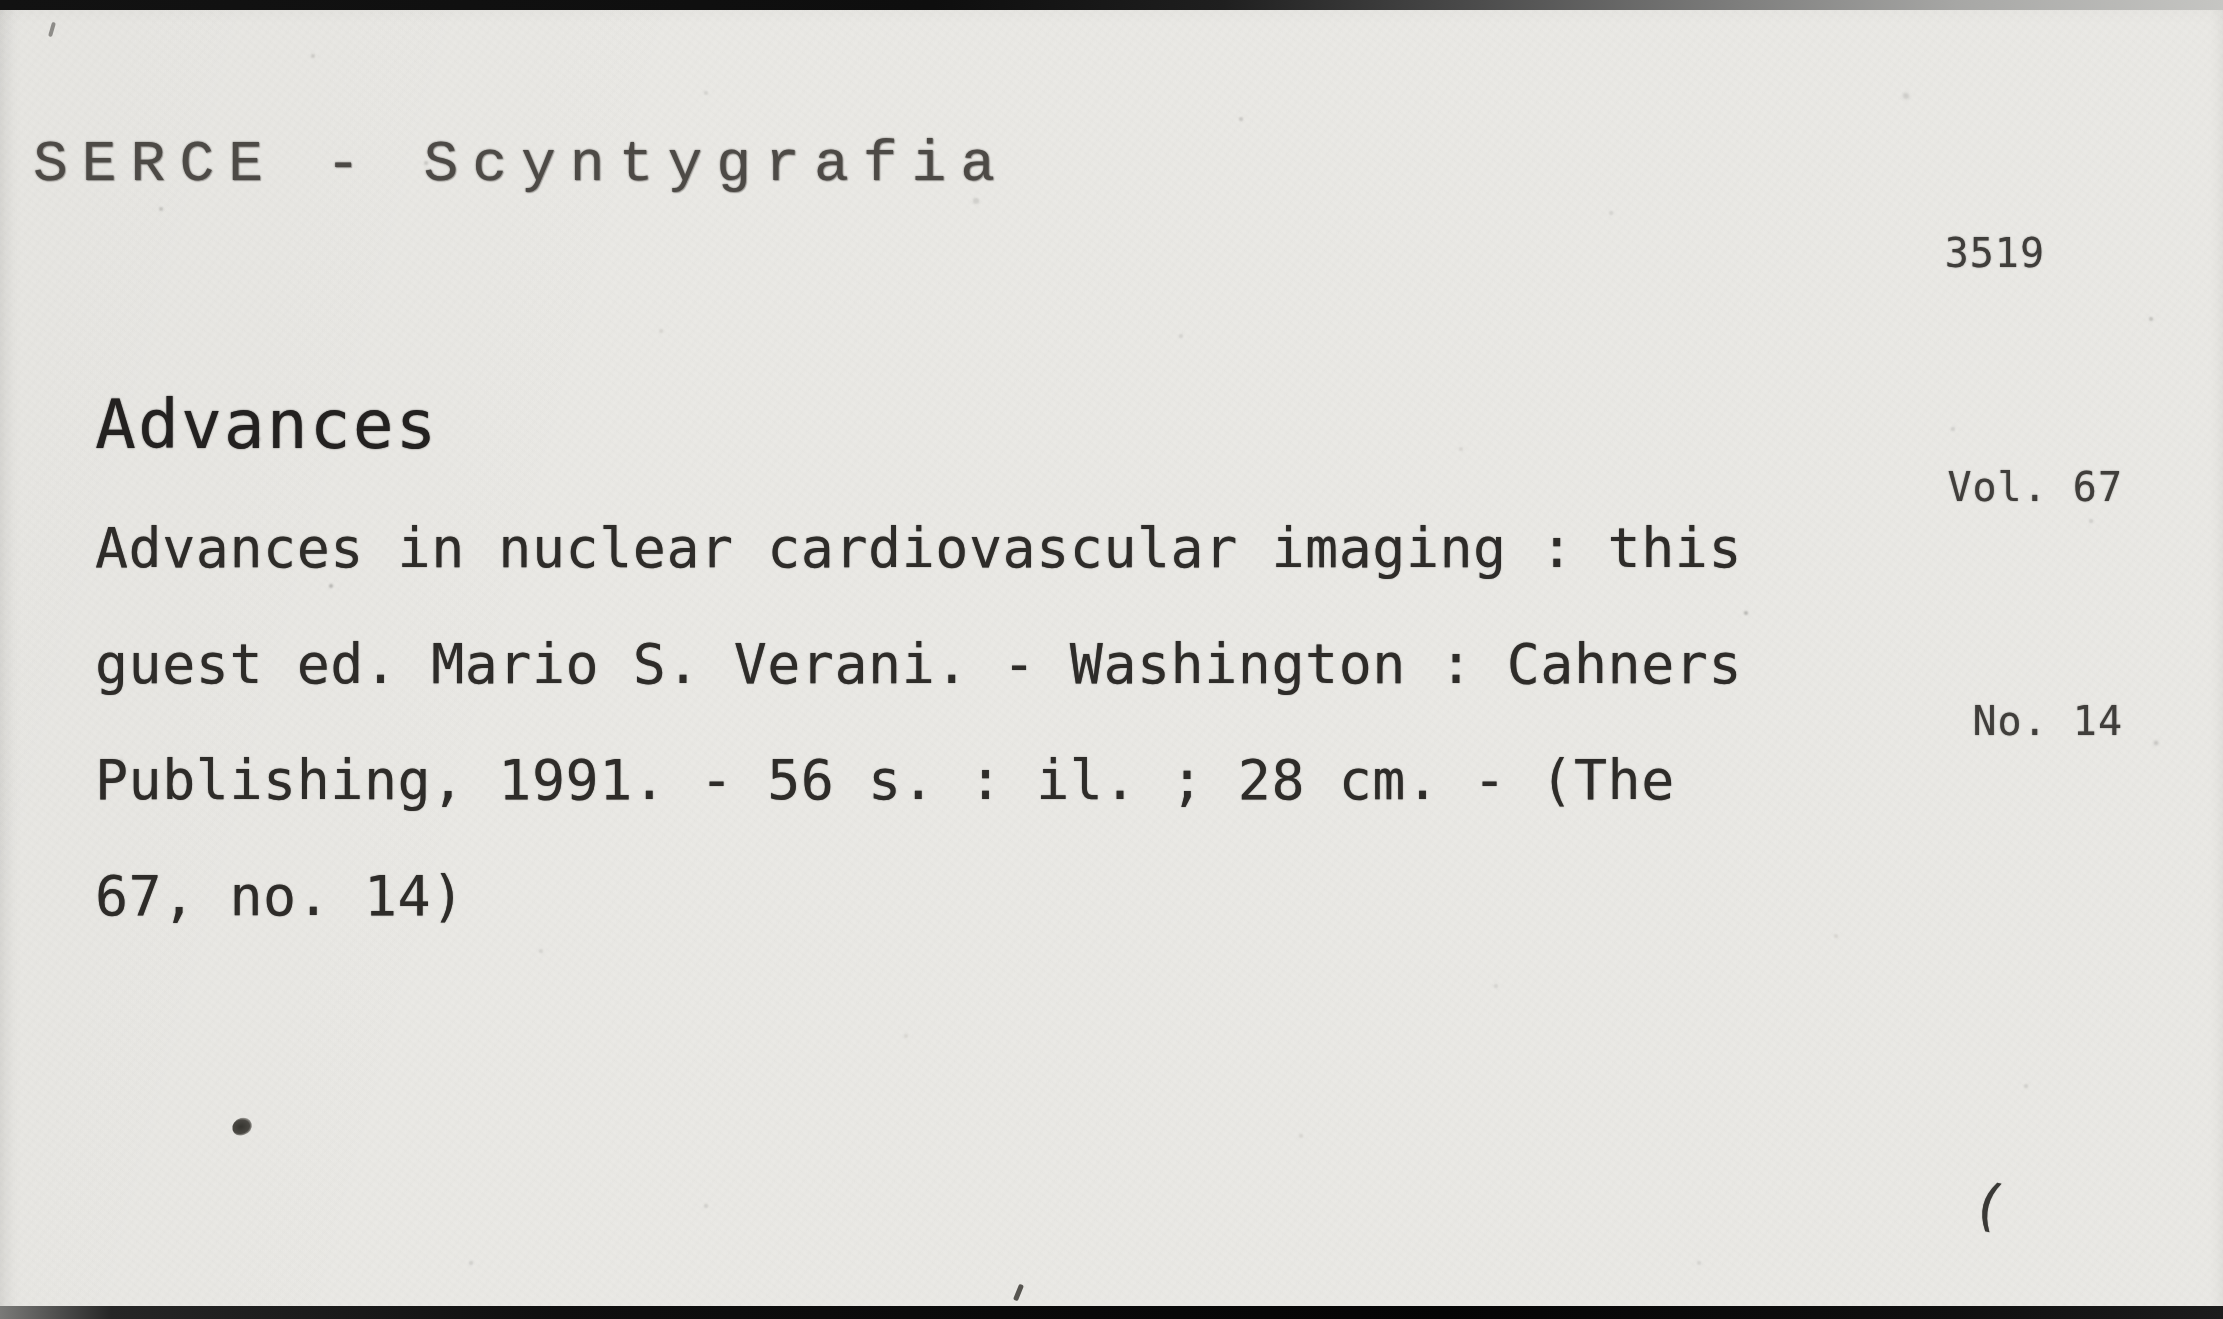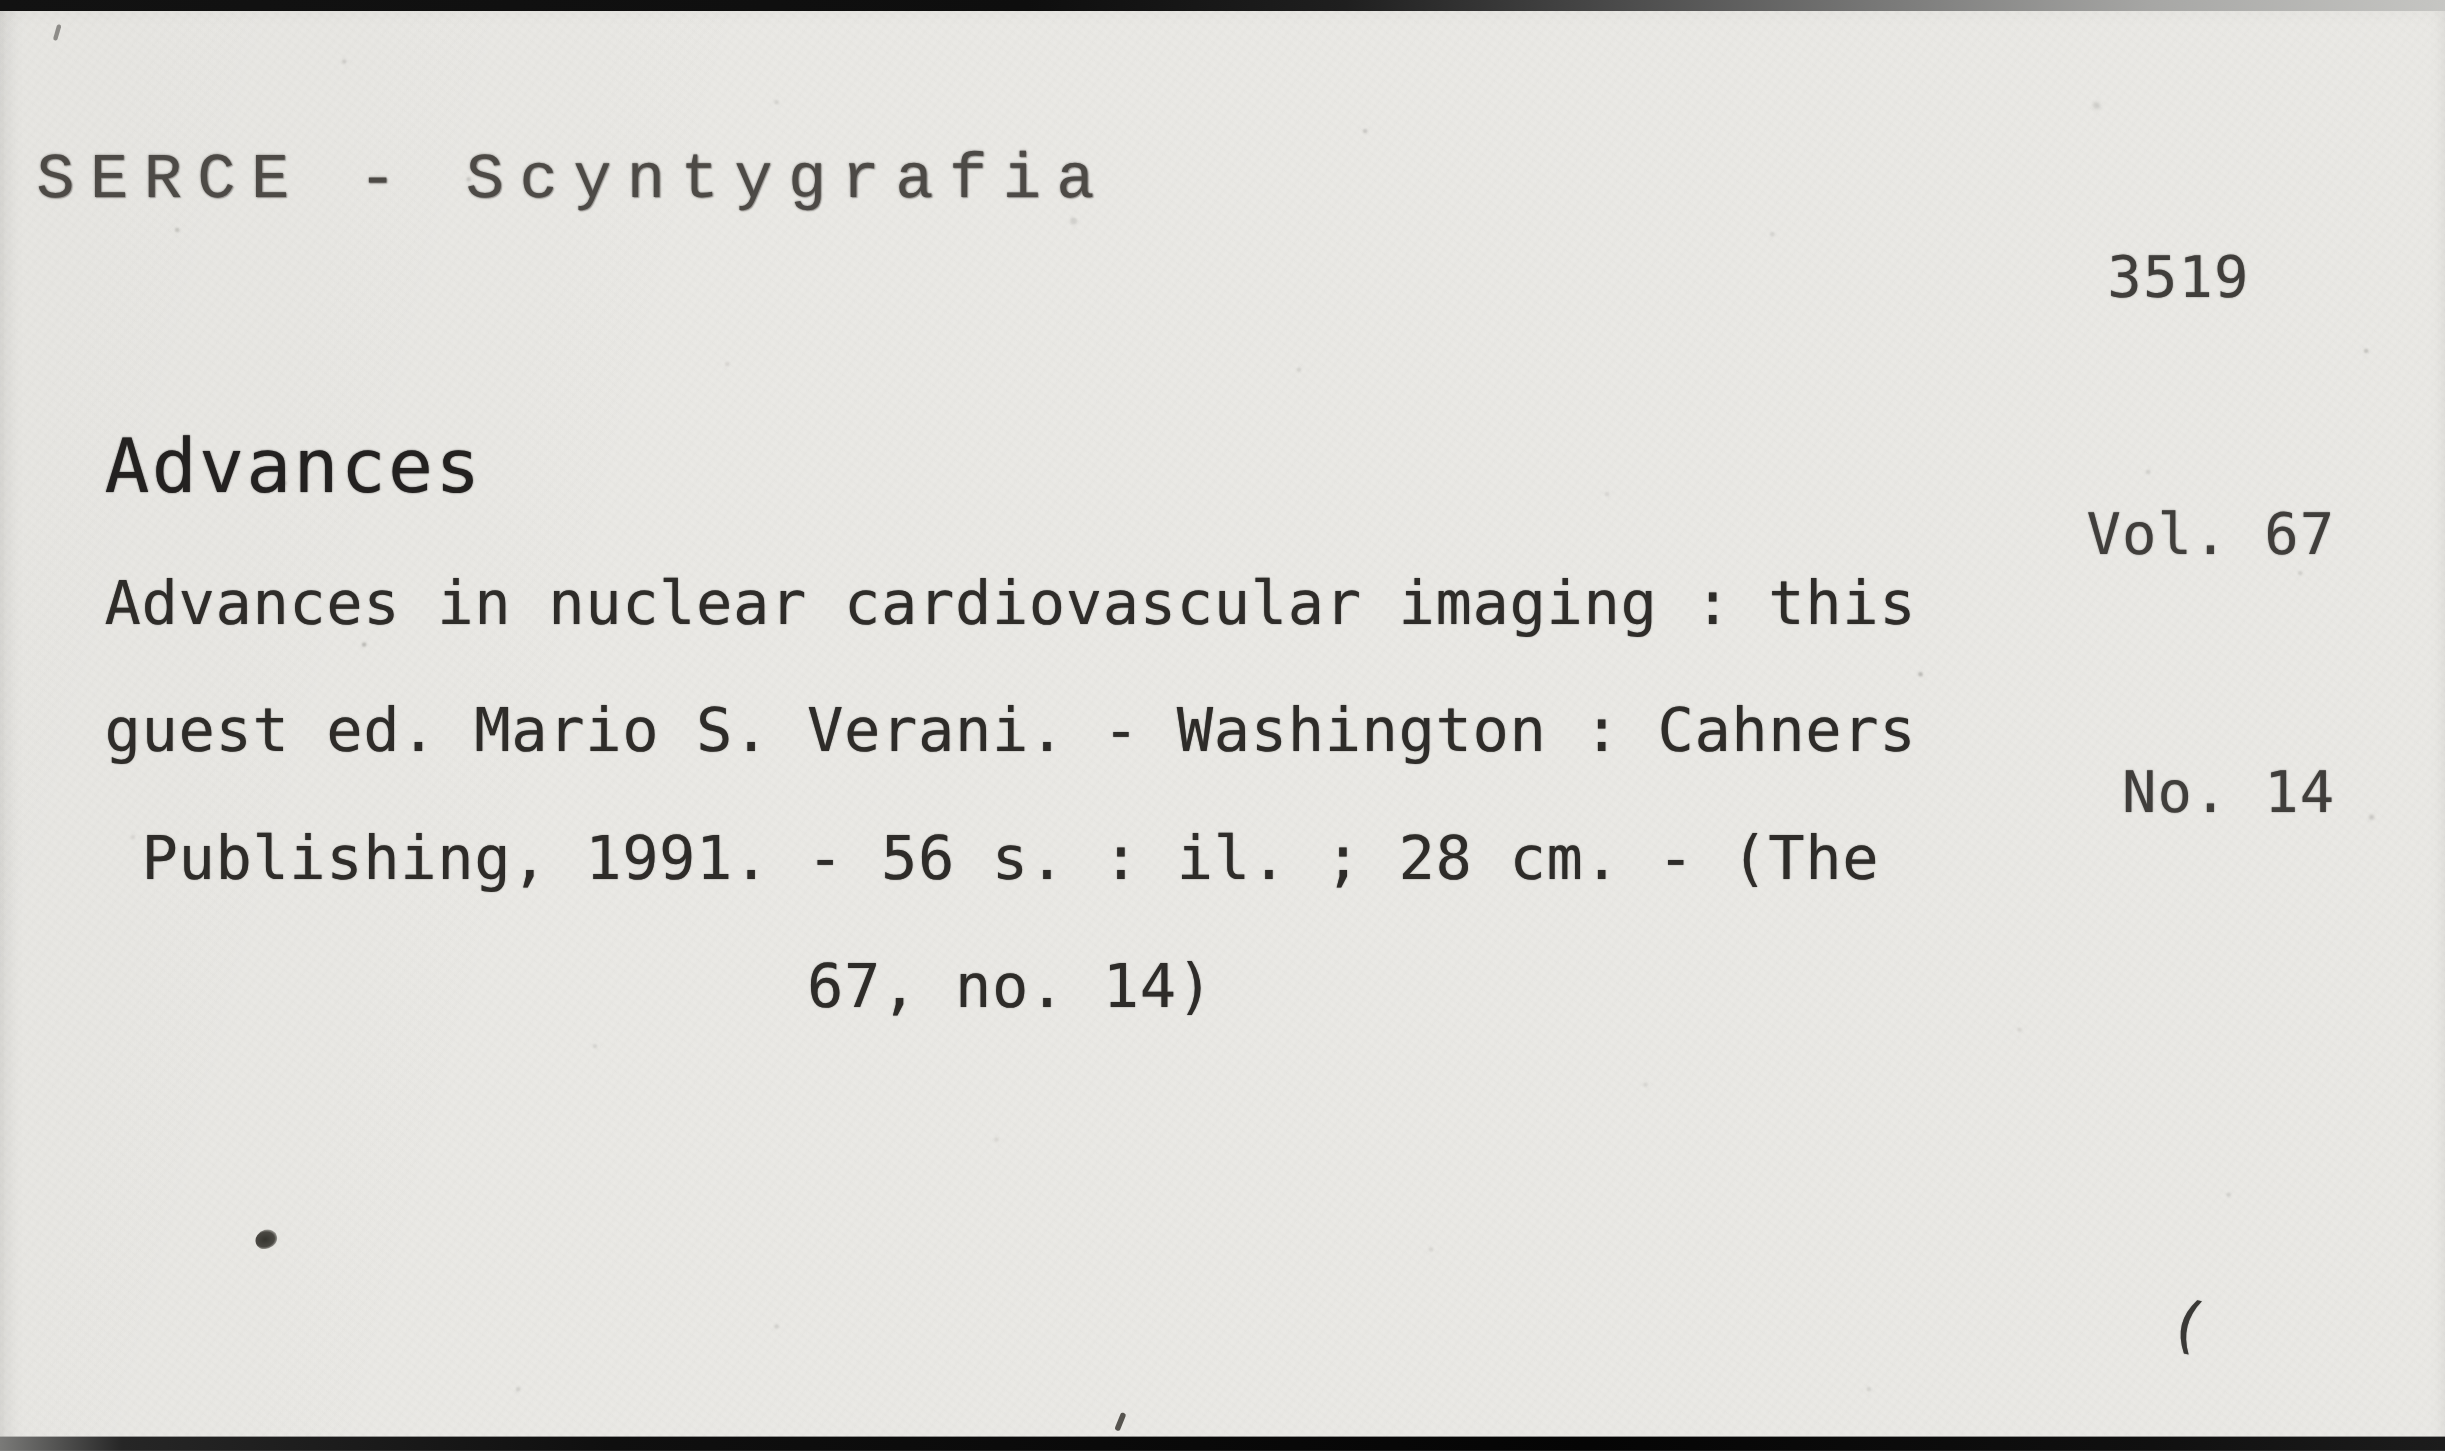--- a/index.html
+++ b/index.html
@@ -32,21 +32,21 @@
     font-weight:normal;
     font-size:58px;line-height:58px;
     letter-spacing:14px;
     color:#4d4a46;
     text-shadow:0 0 2px rgba(70,66,62,0.75), 1px 1px 1px rgba(70,66,62,0.35);
     white-space:pre;
   }
   .call-block{
     position:absolute;top:58px;right:100px;
     text-align:right;
-    font-size:52px;line-height:78px;letter-spacing:1px;
+    font-size:40px;line-height:78px;letter-spacing:1px;
     color:#403e3b;
     text-shadow:0 0 1.5px rgba(55,53,50,0.65);
     white-space:pre;
   }
   .call-number{display:block;margin-right:78px;}
   .call-line{display:block;}
   .entry{
     position:absolute;left:95px;top:341px;
     color:#2e2c29;
     text-shadow:0 0 1.2px rgba(46,44,41,0.70);
@@ -54,21 +54,21 @@
   }
   .entry-heading{
     display:block;
     font-size:68px;line-height:92px;
     font-weight:normal;letter-spacing:2px;
     color:#232120;
     text-shadow:0 0 1.6px rgba(30,28,26,0.8);
   }
   .entry-line{
     display:block;
-    font-size:55px;line-height:78px;letter-spacing:0.5px;text-align:center;
+    font-size:55px;line-height:78px;letter-spacing:0.5px;
   }
   .ink-dot{
     position:absolute;left:232px;top:1118px;width:20px;height:17px;
     border-radius:60% 50% 55% 45%;
     background:radial-gradient(ellipse at 45% 50%, #35342f 0%, #4a4843 55%, rgba(90,88,82,0.25) 80%, rgba(90,88,82,0) 100%);
     transform:rotate(-15deg);
   }
   .paren-mark{
     position:absolute;left:1972px;top:1172px;
     font-size:56px;color:#3a3936;

